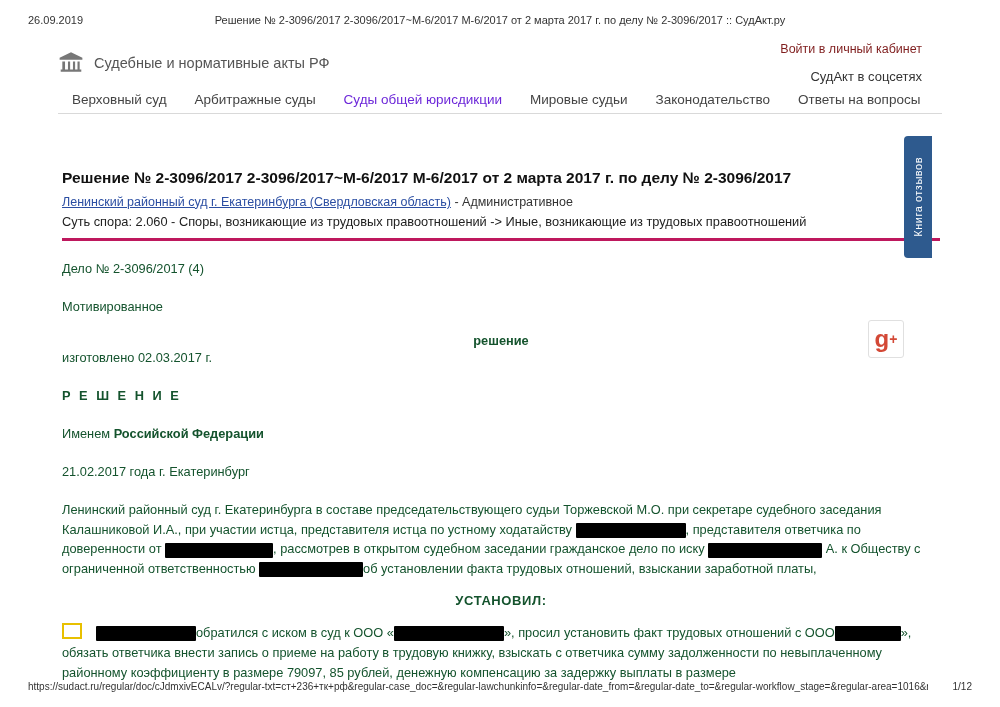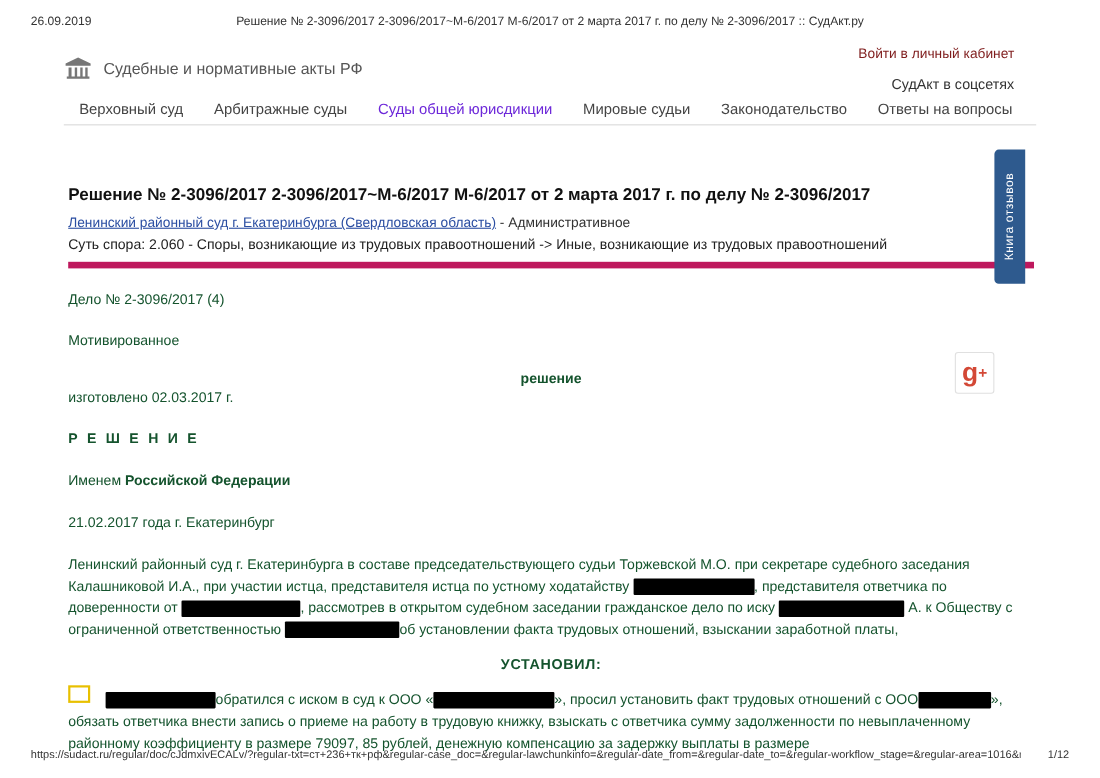--- a/index.html
+++ b/index.html
@@ -141,21 +141,21 @@
   }
   .court-link {
     color: #2b4ea2;
     text-decoration: underline;
   }
   .subject-line {
     margin-top: 5px;
     font-size: 12.8px;
     color: #222;
     padding-bottom: 9px;
-    border-bottom: 6px solid #be185d;
+    border-bottom: 3px solid #be185d;
   }
 
   .para {
     font-size: 12.8px;
     line-height: 1.55;
     color: #14532d;
   }
   .mt-18 { margin-top: 18px; }
   .mt-14 { margin-top: 14px; }
   .mt-24 { margin-top: 12px; }

